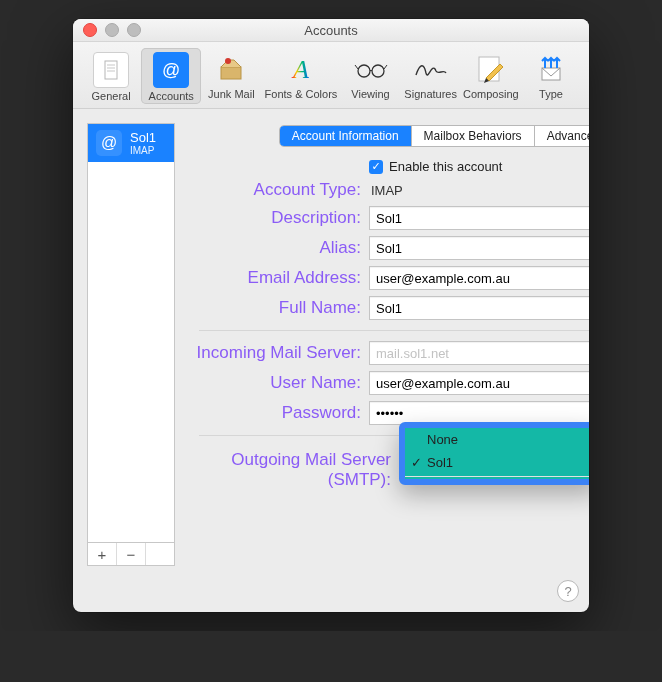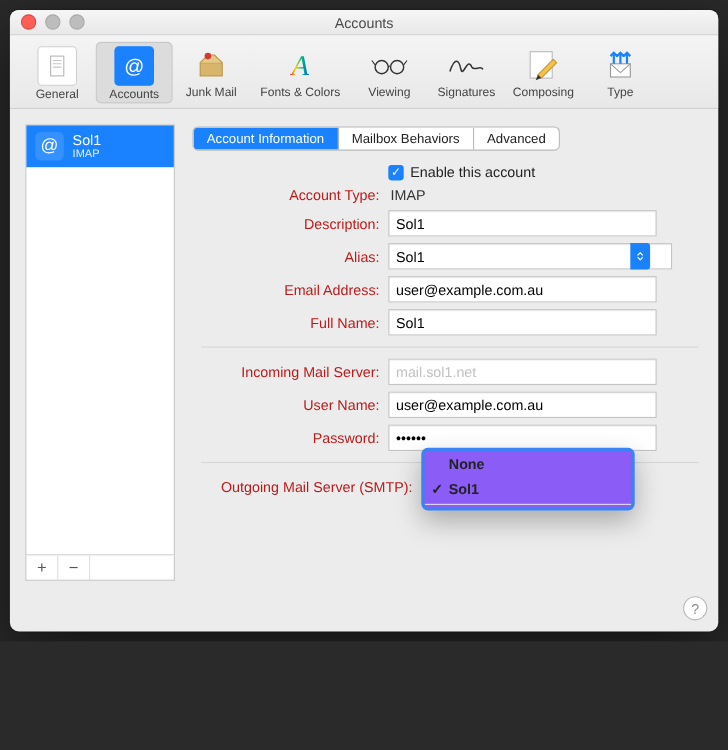--- a/index.html
+++ b/index.html
@@ -1,16 +1,16 @@
 <!DOCTYPE html>
 <html><head>
 <meta charset="utf-8">
 <style>
   html,body{margin:0;padding:0;background:#2a2a2a;font-family:-apple-system,BlinkMacSystemFont,"Helvetica Neue",Arial,sans-serif;font-size:13px;color:#222;}
-  .window{width:644px;margin:9px auto;background:#ececec;border-radius:8px;box-shadow:0 20px 60px rgba(0,0,0,.55),0 0 0 1px rgba(0,0,0,.15);overflow:hidden;}
+  .window{width:516px;margin:19px auto;background:#ececec;border-radius:8px;box-shadow:0 20px 60px rgba(0,0,0,.55),0 0 0 1px rgba(0,0,0,.15);overflow:hidden;}
   .titlebar{height:22px;display:flex;align-items:center;position:relative;background:linear-gradient(#f6f6f6,#e8e8e8);border-bottom:1px solid #d5d5d5;}
   .traffic{display:flex;gap:8px;padding-left:10px;}
   .tl{width:12px;height:12px;border-radius:50%;}
   .tl.red{background:#ff5f57;border:1px solid #e24640;}
   .tl.yel{background:#bdbdbd;border:1px solid #a9a9a9;}
   .tl.grn{background:#bdbdbd;border:1px solid #a9a9a9;}
   .title{position:absolute;left:0;right:0;text-align:center;font-size:13px;color:#4a4a4a;}
   .toolbar{display:flex;gap:0;padding:6px 8px 4px;border-bottom:1px solid #d0d0d0;background:linear-gradient(#f4f4f4,#e8e8e8);}
   .tbitem{width:70px;display:flex;flex-direction:column;align-items:center;gap:2px;padding:4px 0 2px;border-radius:5px;font-size:11px;color:#444;}
   .tbitem.sel{background:#dcdcdc;box-shadow:inset 0 0 0 1px #c8c8c8;}
@@ -20,40 +20,40 @@
   .content{display:flex;padding:14px 18px 14px 14px;gap:16px;}
   .sidebar{width:136px;display:flex;flex-direction:column;}
   .acctlist{flex:1;border:1px solid #c7c7c7;background:#fff;min-height:390px;}
   .acctrow{display:flex;align-items:center;gap:8px;padding:6px 8px;background:#1a82ff;color:#fff;}
   .acctrow .ic{width:26px;height:26px;border-radius:5px;background:rgba(255,255,255,.12);display:flex;align-items:center;justify-content:center;font-size:16px;}
   .acctrow .nm{font-size:13px;line-height:14px;}
   .acctrow .sub{font-size:10px;opacity:.9;}
   .pmbar{display:flex;border:1px solid #c7c7c7;border-top:none;background:#fff;}
   .pmbtn{width:28px;height:22px;display:flex;align-items:center;justify-content:center;border-right:1px solid #dcdcdc;font-size:15px;color:#555;}
   .main{flex:1;}
-  .seg{display:flex;justify-content:flex-start;margin:2px 0 12px;}
+  .seg{display:flex;justify-content:flex-end;margin:2px 0 12px;}
   .segc{display:flex;border:1px solid #b8b8b8;border-radius:5px;overflow:hidden;background:#fff;font-size:12px;}
   .segb{padding:3px 12px;border-right:1px solid #b8b8b8;}
   .segb:last-child{border-right:none;}
   .segb.act{background:#1a82ff;color:#fff;}
   .row{display:flex;align-items:center;margin:6px 0;}
-  .lbl{width:170px;text-align:right;padding-right:8px;color:#b91c1c;font-size:13px;}
+  .lbl{width:170px;text-align:right;padding-right:8px;color:#8b5cf6;font-size:17px;}
   .val{flex:1;}
   input[type=text],input[type=password]{width:230px;border:1px solid #c4c4c4;background:#fff;padding:2px 6px;font-size:13px;height:18px;border-radius:0;box-shadow:inset 0 1px 1px rgba(0,0,0,.06);}
   .static{font-size:13px;color:#333;padding-left:2px;}
   .check{display:flex;align-items:center;gap:6px;}
   .cb{width:14px;height:14px;border-radius:3px;background:#1a82ff;display:flex;align-items:center;justify-content:center;color:#fff;font-size:11px;}
   .aliaswrap{position:relative;width:238px;}
   .aliaswrap input{width:226px;padding-right:24px;}
   .alias-btn{position:absolute;right:0;top:0;width:18px;height:24px;background:#1a82ff;display:flex;align-items:center;justify-content:center;border-radius:0 3px 3px 0;}
   .alias-btn svg{width:8px;height:8px;fill:#fff; }
   .sep{height:1px;background:#d6d6d6;margin:10px 0 10px 8px;}
   .disabled{color:#bdbdbd;}
   .smtp-pop{position:relative;}
-  .popmenu{position:absolute;left:0;top:-28px;width:188px;background:#8b5cf6;border:3px solid #3b82f6;border-radius:6px;box-shadow:0 10px 24px rgba(0,0,0,.28);overflow:hidden;font-size:13px;font-weight:bold;}
+  .popmenu{position:absolute;left:0;top:-28px;width:188px;background:#14b8a6;border:6px solid #3b82f6;border-radius:6px;box-shadow:0 10px 24px rgba(0,0,0,.28);overflow:hidden;font-size:13px;}
   .popitem{padding:4px 10px 4px 22px;position:relative;}
   .popitem.chk::before{content:"✓";position:absolute;left:6px;}
   .popdiv{height:1px;background:#e2e2e2;margin:2px 0;}
   .popitem.sel{background:#8f8f8f;color:#fff;}
   .helpbtn{width:20px;height:20px;border-radius:50%;border:1px solid #b8b8b8;color:#8a8a8a;display:flex;align-items:center;justify-content:center;font-size:13px;margin:0 10px 10px auto;background:#fff;}
 </style>
 </head>
 <body>
 
 <div class="window">

